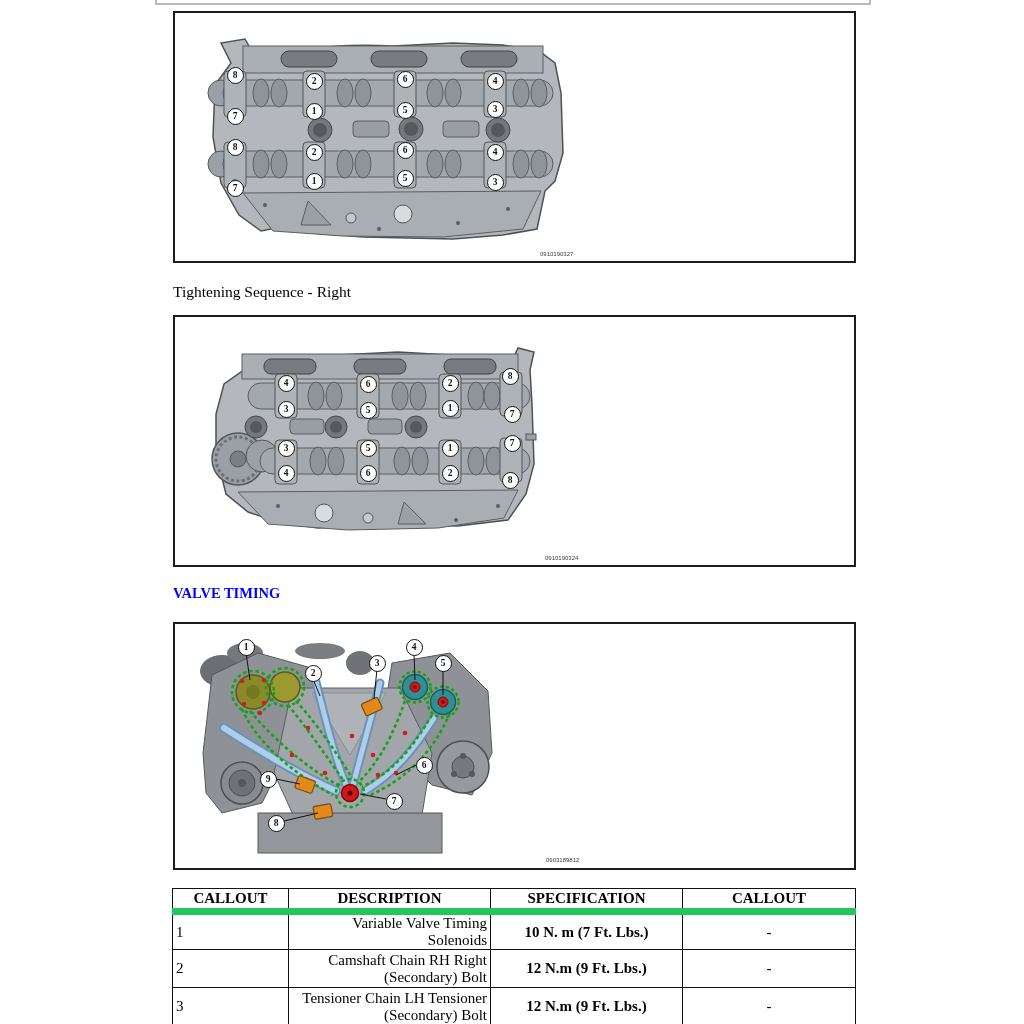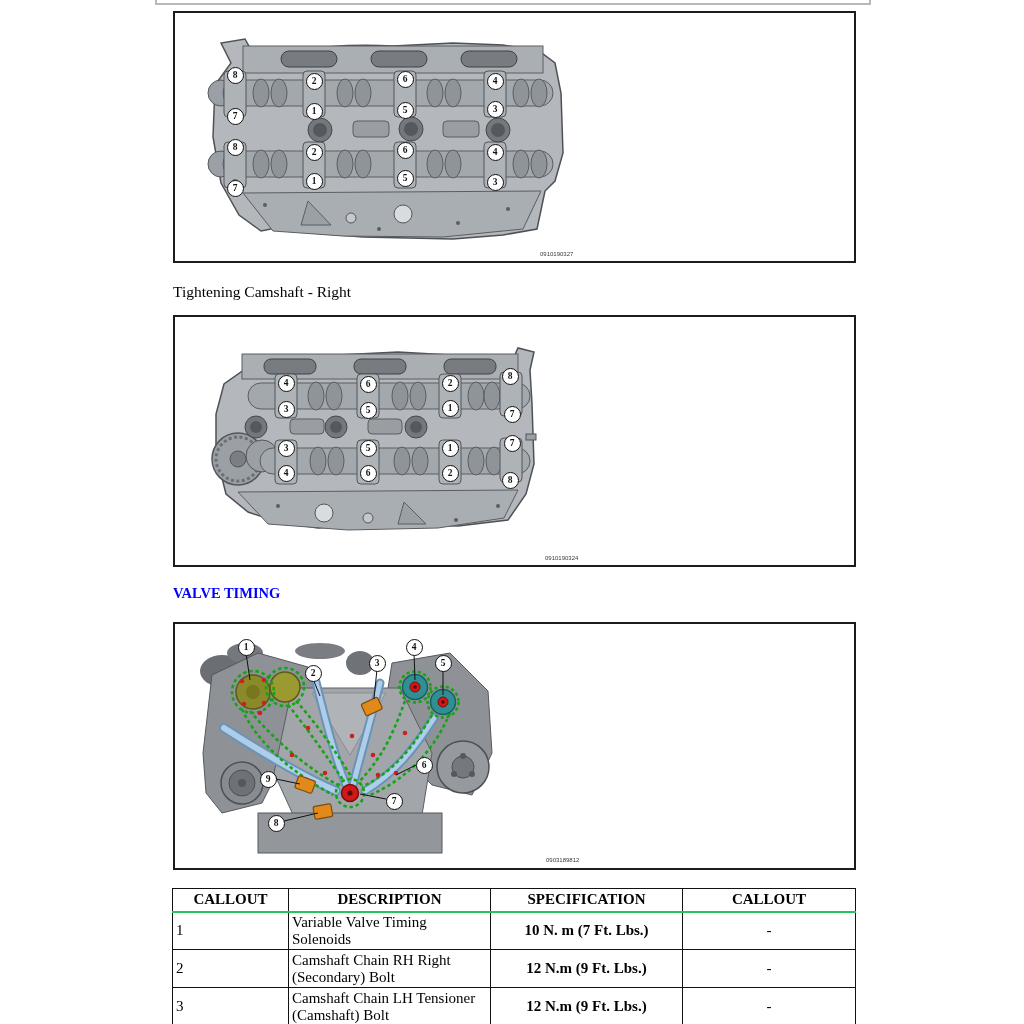--- a/index.html
+++ b/index.html
@@ -36,25 +36,25 @@
   table.spec{
     position:absolute;left:172px;top:888px;width:683px;
     border-collapse:collapse;table-layout:fixed;
     font-size:15px;color:#000;
   }
   table.spec th,table.spec td{
     border:1.5px solid #111;padding:0 3px;box-sizing:border-box;overflow:hidden;
   }
   table.spec th{
     font-weight:bold;text-align:center;height:23px;padding:1px 2px;
-    border-bottom:2px solid #22c55e;
+    border-bottom:7px solid #22c55e;
   }
   table.spec td{height:38px;vertical-align:middle;line-height:1.13;}
   td.c-callout{text-align:left;vertical-align:middle;}
-  td.c-desc{text-align:left;}
+  td.c-desc{text-align:right;}
   td.c-spec{text-align:center;font-weight:bold;}
   td.c-com{text-align:center;}
 </style>
 </head>
 <body>
 
 <div class="top-rule"></div>
 <div class="top-rule-tick" style="left:155px;"></div>
 <div class="top-rule-tick" style="left:869px;"></div>
 
@@ -160,21 +160,21 @@
     <div class="callout" style="left: 226.5px; top: 138.5px;">8</div>
     <div class="callout" style="left: 305.5px; top: 143.5px;">2</div>
     <div class="callout" style="left: 396.5px; top: 141.5px;">6</div>
     <div class="callout" style="left: 486.5px; top: 143.5px;">4</div>
     <div class="callout" style="left: 226.5px; top: 179.5px;">7</div>
     <div class="callout" style="left: 305.5px; top: 172.5px;">1</div>
     <div class="callout" style="left: 396.5px; top: 169.5px;">5</div>
     <div class="callout" style="left: 486.5px; top: 173.5px;">3</div>
   </div>
 
-<div class="caption" style="top:283px;">Tightening Camshaft - Right</div>
+<div class="caption" style="top:283px;">Tightening Sequence - Right</div>
 
 <div class="figbox" style="top:315px;height:252px;"></div>
 
 <svg class="fig-svg" style="left:208px;top:344px;" width="330" height="190" viewBox="0 0 330 190">
 
   <path d="M300,26 L310,4 L326,8 L322,26 L324,60 L326,120 L318,150 L300,176 L250,182 L160,180 L110,184 L70,178 L40,168 L18,150 L8,110 L8,70 L16,40 L50,16 L110,12 L190,8 L260,12 Z" fill="#b4b8bc" stroke="#4e5156" stroke-width="1.5"></path>
   <rect x="34" y="10" width="276" height="25" fill="#aaafb4" stroke="#5a5e63" stroke-width="1"></rect>
   <rect x="56" y="15" width="52" height="15" rx="7" fill="#787c81" stroke="#3f4246"></rect>
   <rect x="146" y="15" width="52" height="15" rx="7" fill="#787c81" stroke="#3f4246"></rect>
   <rect x="236" y="15" width="52" height="15" rx="7" fill="#787c81" stroke="#3f4246"></rect>
@@ -416,18 +416,18 @@
         <td class="c-com">-</td>
       </tr>
       <tr>
         <td class="c-callout">2</td>
         <td class="c-desc">Camshaft Chain RH Right (Secondary) Bolt</td>
         <td class="c-spec">12 N.m (9 Ft. Lbs.)</td>
         <td class="c-com">-</td>
       </tr>
       <tr>
         <td class="c-callout">3</td>
-        <td class="c-desc">Camshaft Chain LH Tensioner (Camshaft) Bolt</td>
+        <td class="c-desc">Tensioner Chain LH Tensioner (Secondary) Bolt</td>
         <td class="c-spec">12 N.m (9 Ft. Lbs.)</td>
         <td class="c-com">-</td>
       </tr>
     </tbody>
 </table>
 
 </body></html>

